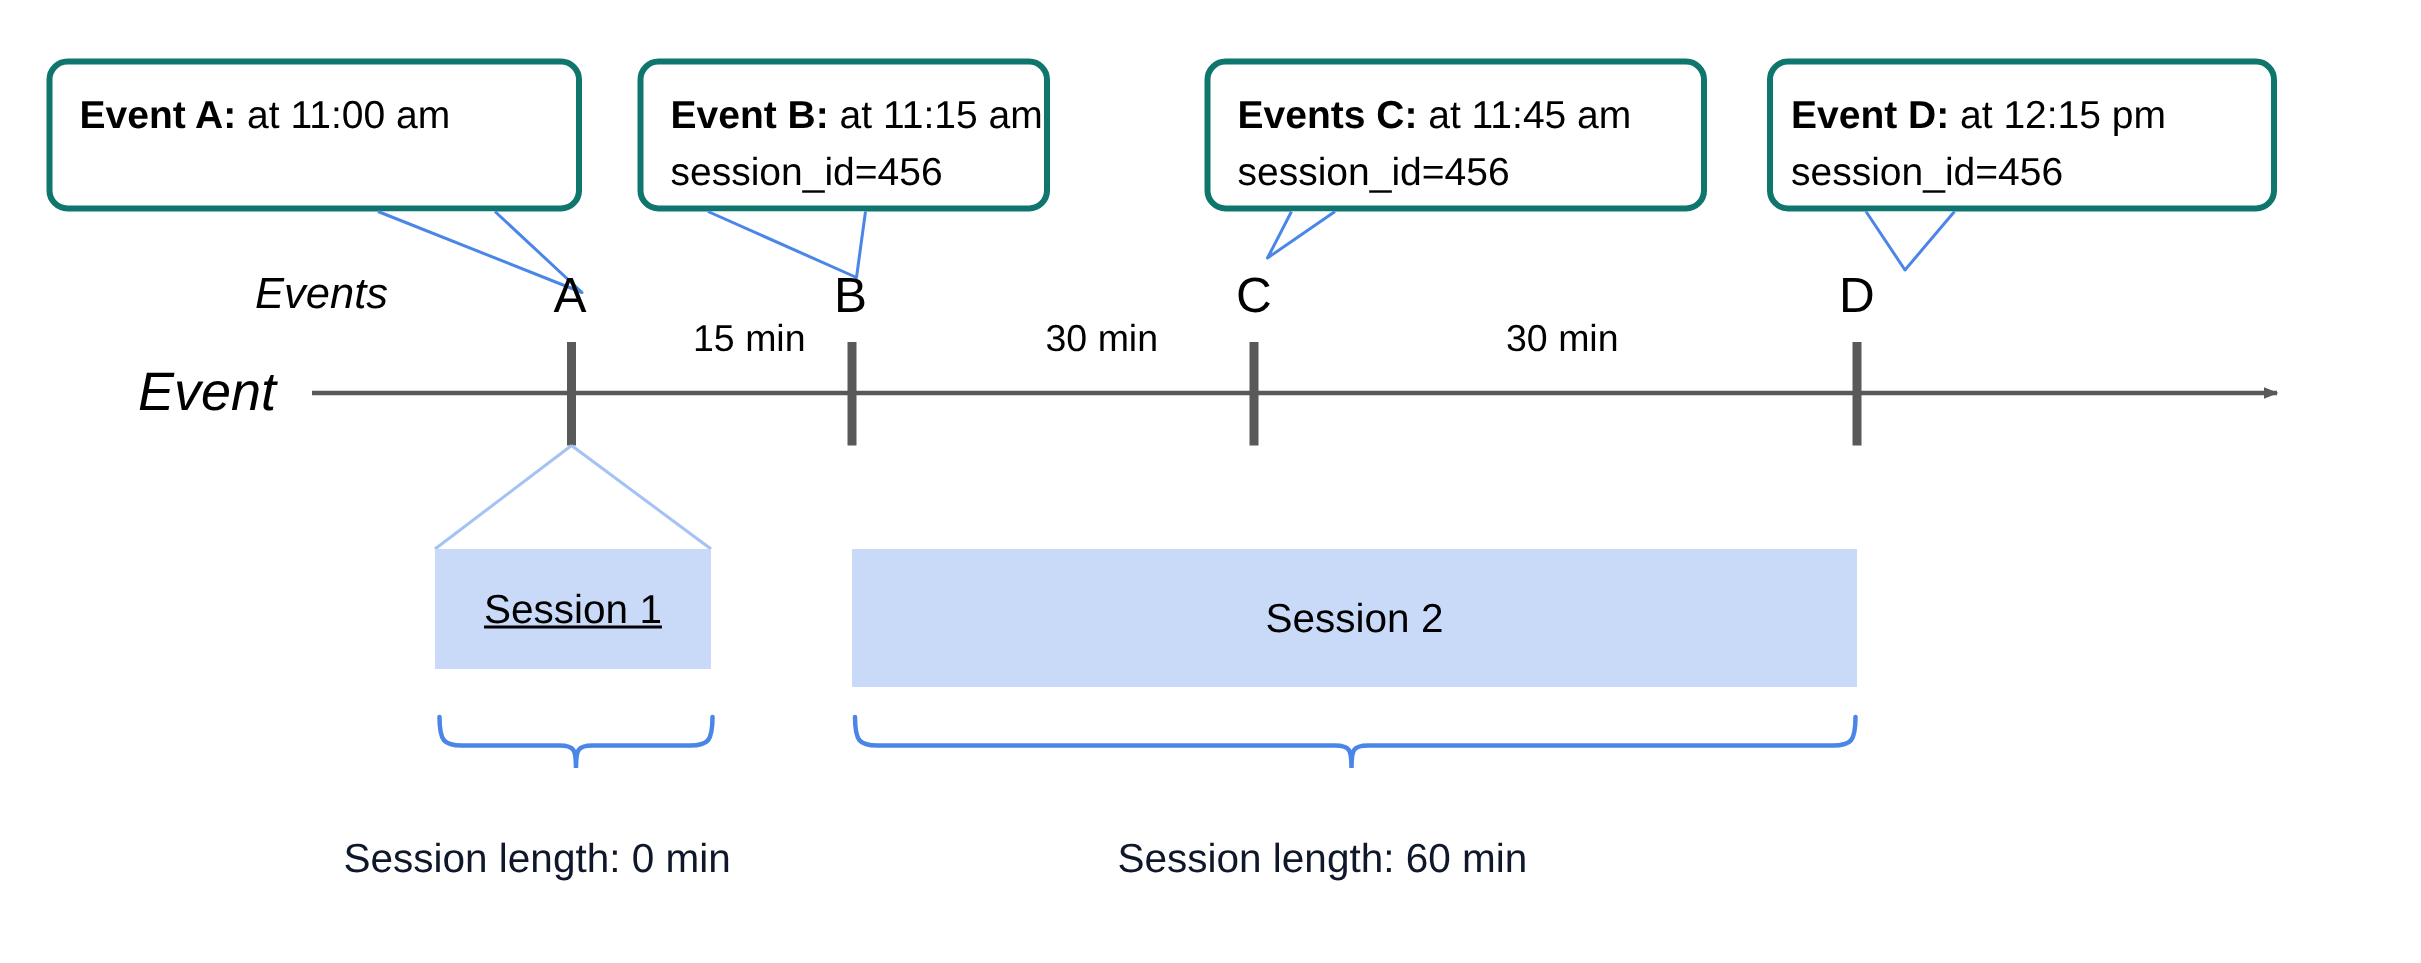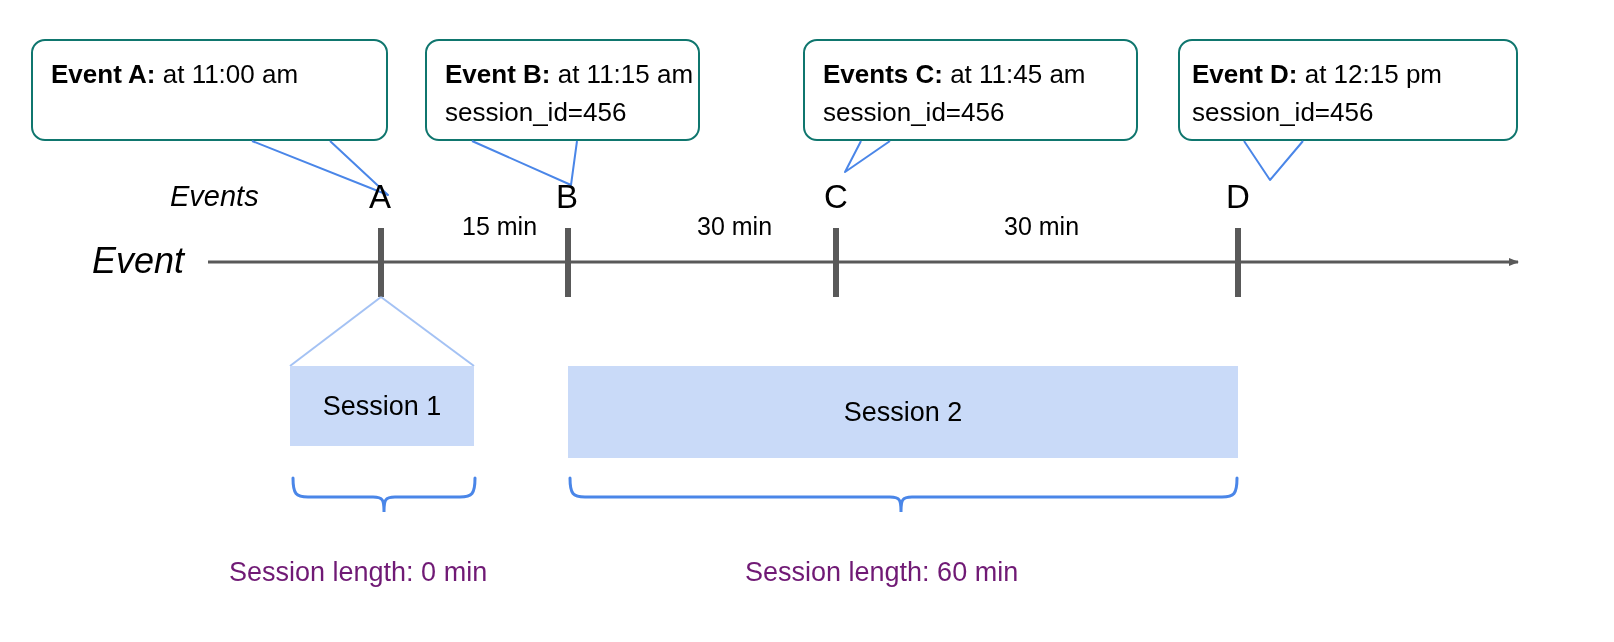--- a/index.html
+++ b/index.html
@@ -1,36 +1,36 @@
 <!DOCTYPE html>
 <html><head>
 <meta charset="utf-8">
 <style>
   html,body{margin:0;padding:0;background:#ffffff;}
   body{width:1614px;height:642px;position:relative;overflow:hidden;
        font-family:"Liberation Sans","DejaVu Sans",sans-serif;color:#000;}
   #stage{position:absolute;inset:0;}
   svg.layer{position:absolute;left:0;top:0;width:1614px;height:642px;overflow:visible;}
 
-  .callout{position:absolute;box-sizing:border-box;border:2px solid #0f766e;
+  .callout{position:absolute;box-sizing:border-box;border:4px solid #0f766e;
            border-radius:14px;background:#ffffff;padding:14px 16px 0 18px;}
   .callout .line{font-size:26px;line-height:38px;white-space:nowrap;color:#000;}
   .callout .line b{font-weight:bold;}
 
   .axlabel{position:absolute;white-space:nowrap;color:#000;font-style:italic;}
   .lbl-events{font-size:29px;}
   .lbl-user{font-size:36px;}
   .evletter{position:absolute;font-size:33px;color:#000;white-space:nowrap;}
   .interval{position:absolute;font-size:25px;color:#000;white-space:nowrap;margin-left:28px;}
 
   .sessionbar{position:absolute;background:#c9daf8;display:flex;
               align-items:center;justify-content:center;}
   .sessionbar span{font-size:27px;color:#000;white-space:nowrap;}
 
-  .slen{position:absolute;font-size:27px;color:#701a75;white-space:nowrap;}
+  .slen{position:absolute;font-size:27px;color:#0f172a;white-space:nowrap;}
 </style>
 </head>
 <body>
 
 <div id="stage">
 
   <div class="callout" style="left:31px;top:39px;width:357px;height:102px;">
     <div class="line"><b>Event A:</b><span> at 11:00 am</span></div>
   </div>
 
@@ -97,21 +97,21 @@
 
   <div class="evletter" style="left:369px;top:178px;">A</div>
   <div class="evletter" style="left:556px;top:178px;">B</div>
   <div class="evletter" style="left:824px;top:178px;">C</div>
   <div class="evletter" style="left:1226px;top:178px;">D</div>
 
   <div class="interval" style="left:434px;top:212px;">15 min</div>
   <div class="interval" style="left:669px;top:212px;">30 min</div>
   <div class="interval" style="left:976px;top:212px;">30 min</div>
 
-  <div class="sessionbar" style="left:290px;top:366px;width:184px;height:80px;">
+  <div class="sessionbar" style="left:290px;top:366px;width:184px;height:80px;text-decoration:underline;">
     <span>Session 1</span>
   </div>
   <div class="sessionbar" style="left:568px;top:366px;width:670px;height:92px;">
     <span>Session 2</span>
   </div>
 
   <div class="slen" style="left:229px;top:557px;">Session length: 0 min</div>
   <div class="slen" style="left:745px;top:557px;">Session length: 60 min</div>
 
 </div>

